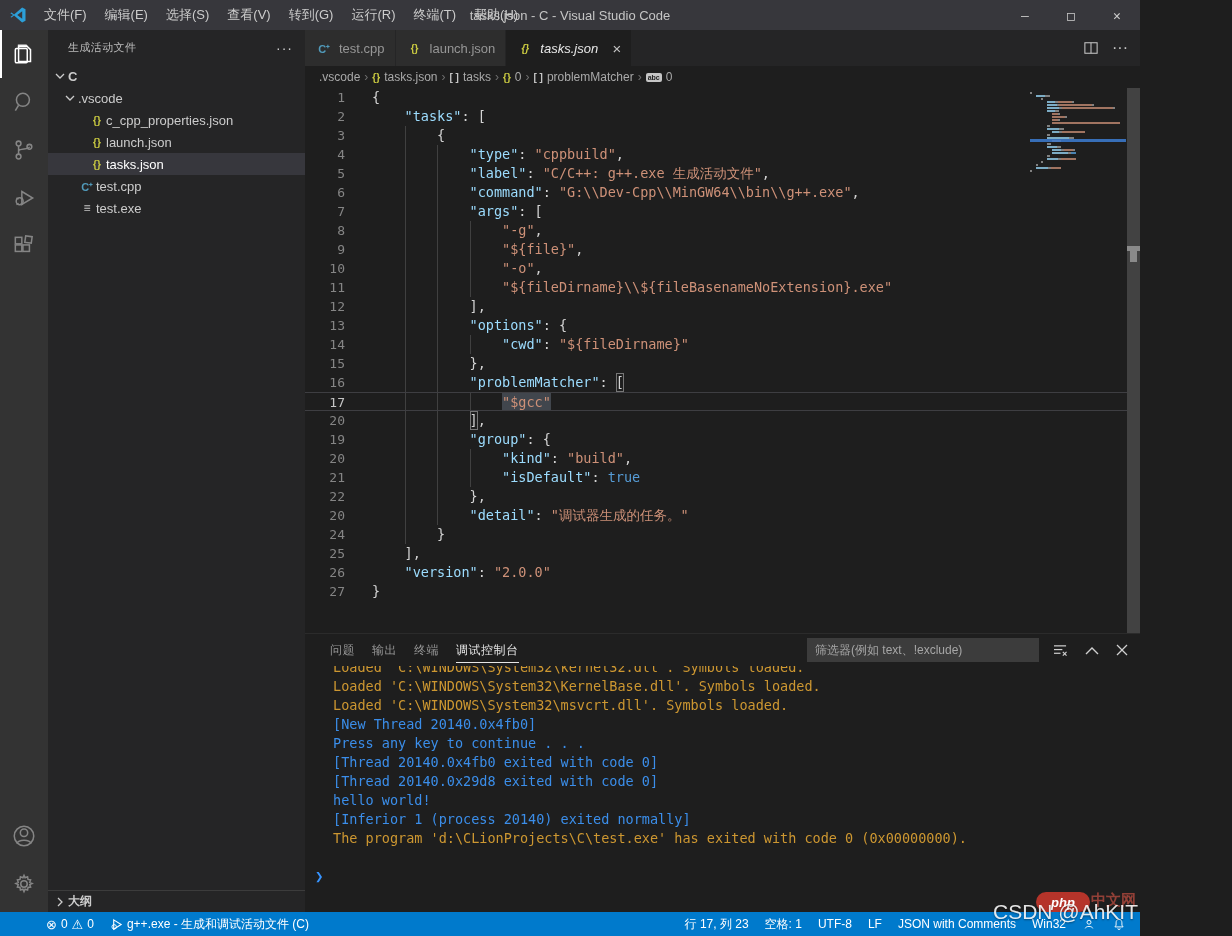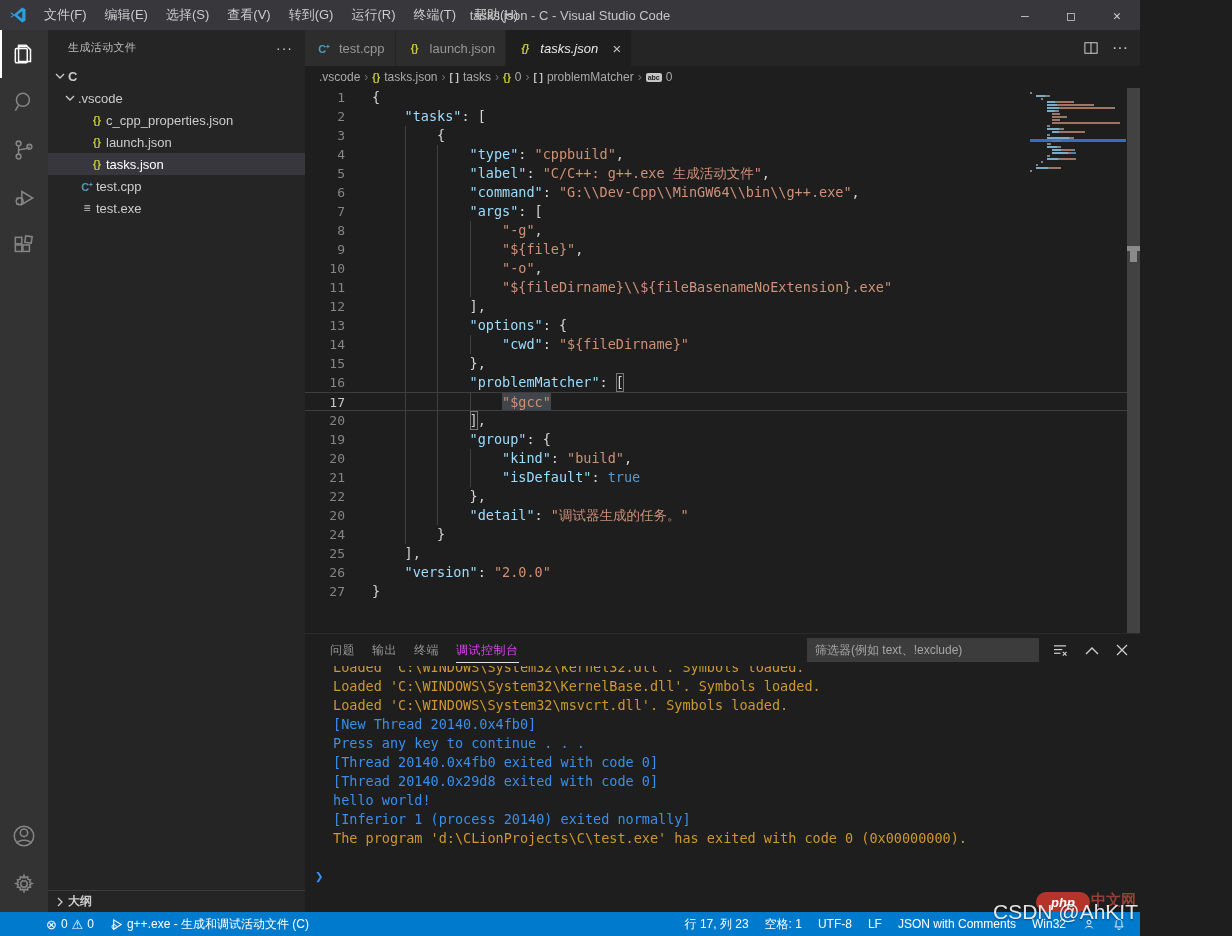--- a/index.html
+++ b/index.html
@@ -82,21 +82,21 @@
   .mm-cur { position:absolute; left:0; right:0; height:3px; background:rgba(60,125,210,.85); }
   .scrollstrip { position:absolute; right:0; top:0; width:13px; height:570px; background:#424242; }
   .ss-t1 { position:absolute; top:158px; left:0; width:13px; height:5px; background:#8a8a8a; }
   .ss-t2 { position:absolute; top:163px; left:3px; width:7px; height:11px; background:#8a8a8a; }
 
   
   .panel { position:absolute; left:305px; right:0; top:633px; height:254px; background:#1e1e1e;
     border-top:1px solid #2b2b2b; }
   .panel-header { height:32px; display:flex; align-items:center; padding:0 12px 0 25px; }
   .ptab { font-size:12px; color:#969696; margin-right:17px; padding:4px 0 3px; letter-spacing:.5px; }
-  .ptab.active { color:#d946ef; border-bottom:1px solid #e7e7e7; }
+  .ptab.active { color:#e5e5e5; border-bottom:1px solid #e7e7e7; }
   .pfilter { margin-left:auto; width:232px; height:24px; background:#3c3c3c; border:0; color:#cccccc;
     font-size:12px; padding:0 8px; font-family:"Liberation Sans", sans-serif; outline:none; }
   .pfilter::placeholder { color:#a6a6a6; }
   .picons { display:flex; align-items:center; gap:17px; margin-left:14px; color:#cfcfcf; }
   .console { padding-left:28px; overflow:hidden; height:198px; font-family:"DejaVu Sans Mono", monospace;
     font-size:13.5px; line-height:19px; }
   .cline.c-y { color:#cd9731; } .cline.c-b { color:#3b8eea; }
   .repl { position:absolute; bottom:0; left:0; right:0; height:22px; display:flex; align-items:center;
     padding-left:10px; }
   .repl-chev { color:#3794ff; font-weight:bold; font-family:"DejaVu Sans Mono", monospace; font-size:14px; }

